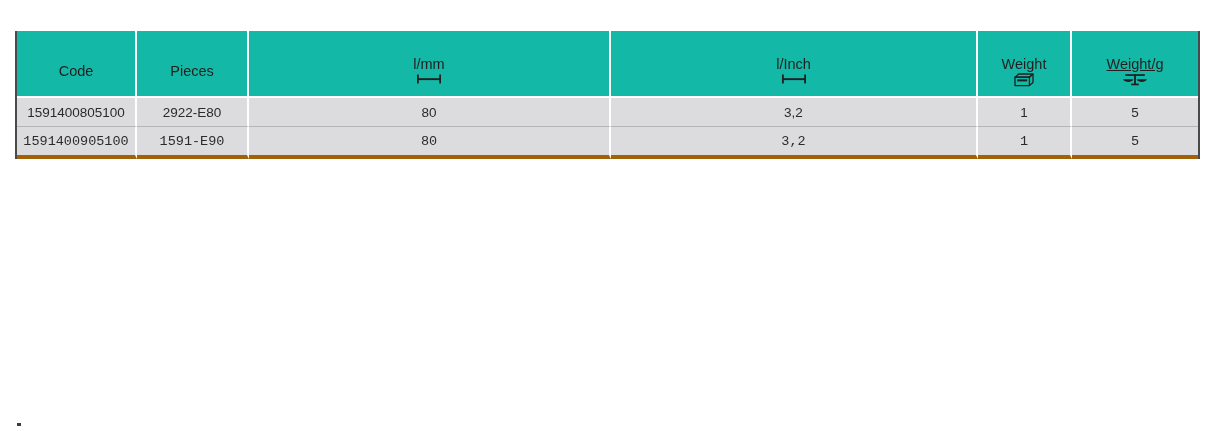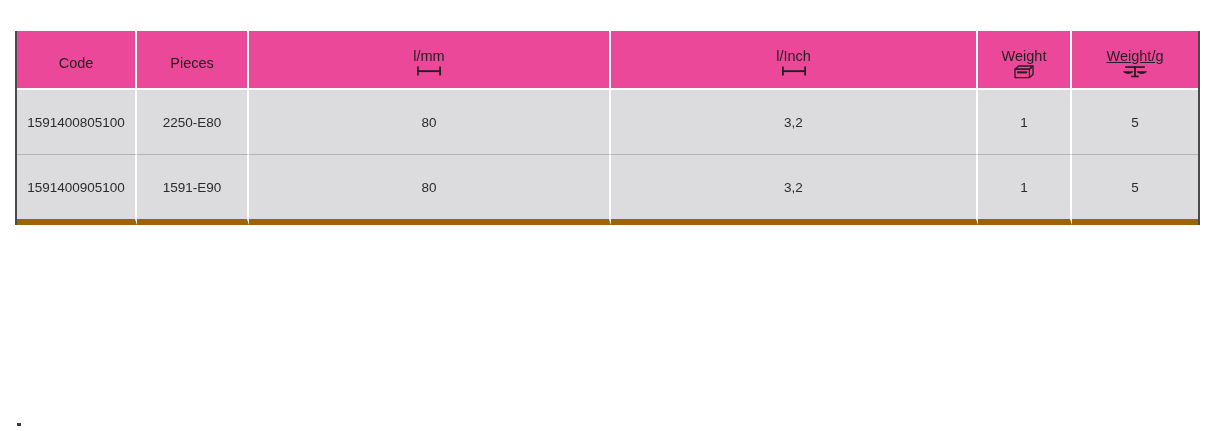--- a/index.html
+++ b/index.html
@@ -29,28 +29,28 @@
     table-layout: fixed;
     border-left: 2px solid #4a4a4a;
     border-right: 2px solid #4a4a4a;
   }
 
   
   table.product-table thead tr {
     background: #ffffff;
   }
   table.product-table th {
-    background: #ec4899;
+    background: #14b8a6;
     color: #231f20;
     font-weight: normal;
     font-size: 14.5px;
     line-height: 1.1;
     text-align: center;
     vertical-align: middle;
-    padding: 14px 2px 5px 2px;
+    padding: 22px 2px 5px 2px;
     height: 38px;
     border-right: 2px solid #ffffff;
     border-bottom: 2px solid #ffffff;
   }
   table.product-table th:last-child {
     border-right: none;
     text-decoration: underline;
   }
   .th-inner {
     display: flex;
@@ -70,31 +70,32 @@
   }
 
   
   table.product-table td {
     background: #dcdcde;
     color: #2b2b2b;
     font-size: 13.5px;
     text-align: center;
     vertical-align: middle;
     height: 28px;
-    padding: 18px 4px;
+    padding: 0 4px;
     border-right: 2px solid #ffffff;
     border-bottom: 1px solid #b5b5b7;
     white-space: nowrap;
     overflow: hidden;
   }
   table.product-table td:last-child {
     border-right: none;
   }
   table.product-table tbody tr:last-child td {
-    border-bottom: 6px solid #a16207;
+    border-bottom: 4px solid #a16207;
+    font-family: Liberation Mono, monospace;
   }
 
   
   col.c-code    { width: 120px; }
   col.c-number  { width: 112px; }
   col.c-lmm     { width: 362px; }
   col.c-linch   { width: 367px; }
   col.c-pieces  { width: 94px; }
   col.c-weight  { width: 126px; }
 
@@ -191,21 +192,21 @@
             </span>
           </span>
         </th>
 
       </tr>
     </thead>
 
     <tbody>
       <tr>
         <td>1591400805100</td>
-        <td>2250-E80</td>
+        <td>2922-E80</td>
         <td>80</td>
         <td>3,2</td>
         <td>1</td>
         <td>5</td>
       </tr>
       <tr>
         <td>1591400905100</td>
         <td>1591-E90</td>
         <td>80</td>
         <td>3,2</td>

